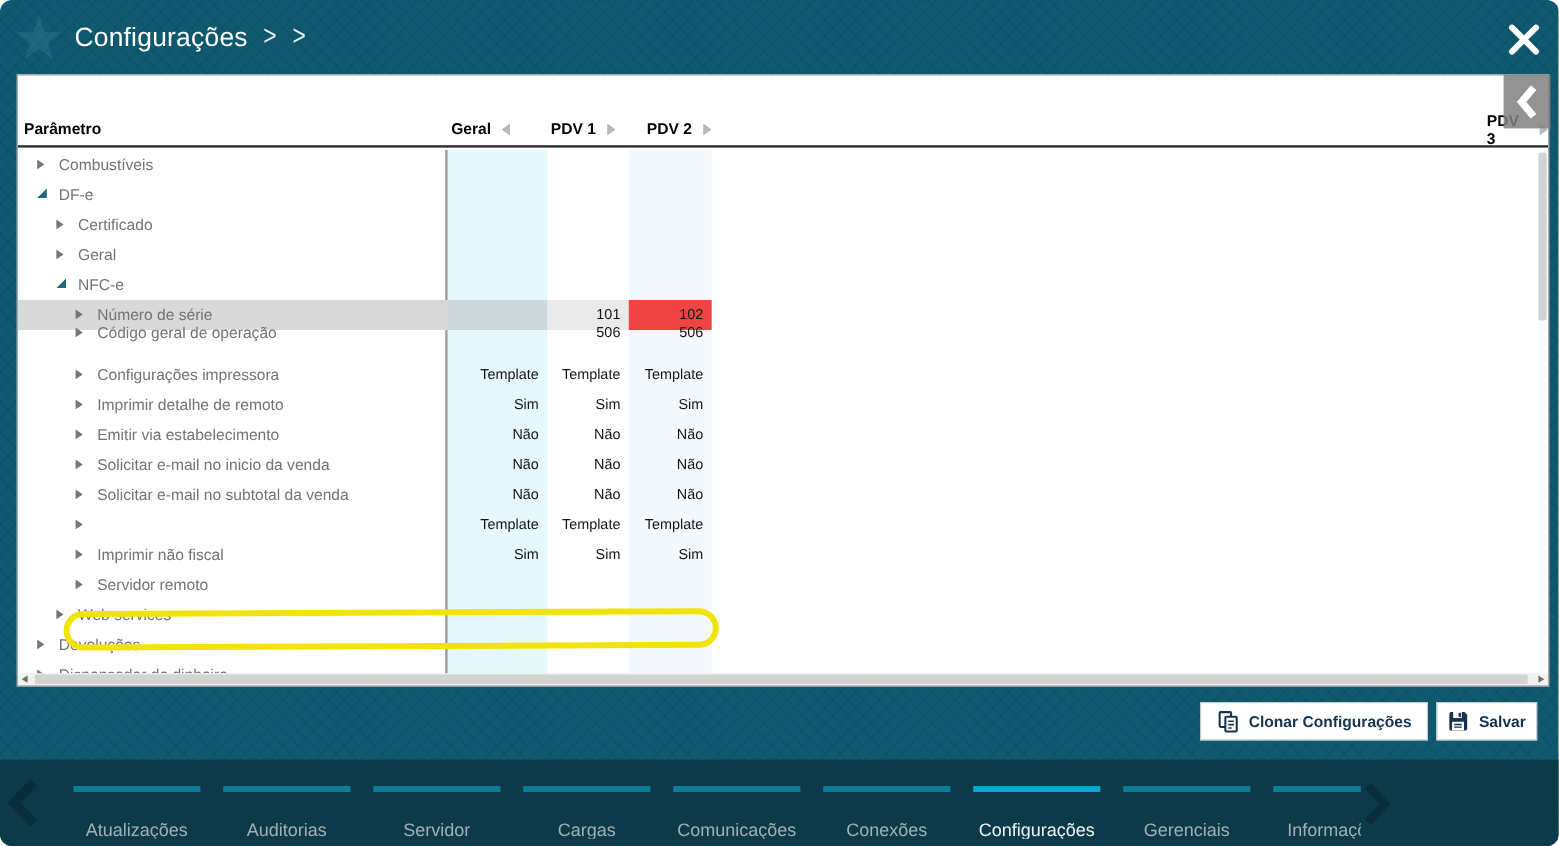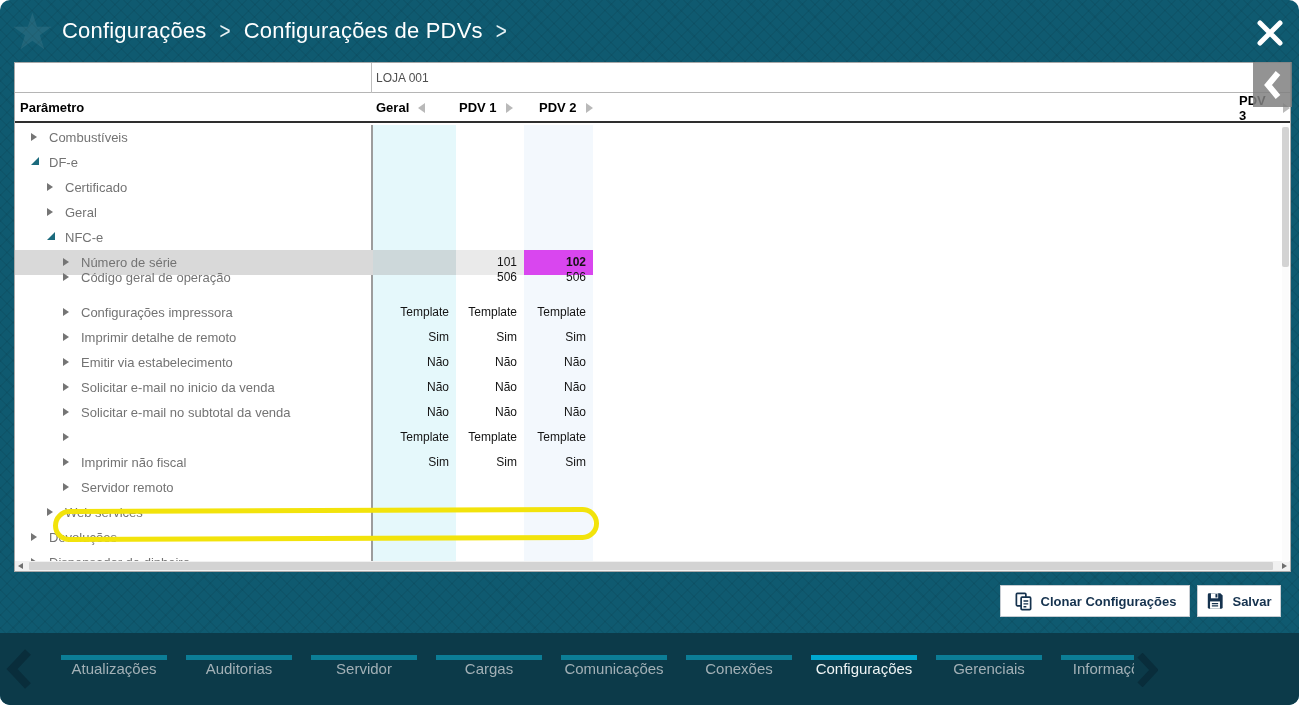--- a/index.html
+++ b/index.html
@@ -48,21 +48,21 @@
   .body-vline{position:absolute; left:356px; top:0; width:2px; height:100%; background:#9c9c9c;}
   .row{position:absolute; left:0; width:100%; height:25px;}
   .sel-bg{position:absolute; left:0; top:0; width:578px; height:25px; background:var(--selected-gray);}
   .tri{position:absolute; top:8px;}
   .tri-closed{width:0; height:0; border-left:6px solid #757575; border-top:4.5px solid transparent; border-bottom:4.5px solid transparent;}
   .tri-open{width:0; height:0; border-bottom:8px solid #1b6a7d; border-left:8px solid transparent; top:7px;}
   .node-label{position:absolute; top:0; line-height:25px; font-size:13px; color:#737373; white-space:nowrap;}
   .cell{position:absolute; top:0; height:25px; line-height:25px; font-size:12px; color:#141414;
     text-align:right; padding-right:7px;}
   .cell-0{left:358px; width:83px;} .cell-1{left:441px; width:68px;} .cell-2{left:509px; width:69px;}
-  .row.selected .cell-0{background:#cdd8da;} .row.selected .cell-1{background:#eaeaea;} .row.selected .cell-2{background:#d946ef;font-weight:bold;}
+  .row.selected .cell-0{background:#cdd8da;} .row.selected .cell-1{background:#eaeaea;} .row.selected .cell-2{background:#ef4444;}
   .hl-ring{position:absolute; left:38px; top:383px; width:546px; height:33px;
     border:5px solid var(--highlight-yellow); border-radius:17px; transform:rotate(-0.25deg); z-index:5; pointer-events:none;}
   
   .hscroll{position:absolute; left:0; bottom:0; width:100%; height:10px; background:#f1f1f1;}
   .hthumb{position:absolute; left:14px; top:1px; width:1244px; height:8px; background:#d3d3d3; border-radius:1px;}
   .hs-arrow{position:absolute; top:2px; width:0; height:0;}
   .hs-left{left:3px; border-right:5px solid #6f6f6f; border-top:3.5px solid transparent; border-bottom:3.5px solid transparent;}
   .hs-right{right:3px; border-left:5px solid #6f6f6f; border-top:3.5px solid transparent; border-bottom:3.5px solid transparent;}
   .vscroll{position:absolute; right:1px; top:62px; width:7px; height:437px; background:#fbfbfb;}
   .vthumb{position:absolute; left:0; top:2px; width:7px; height:140px; background:#d3d3d3; border-radius:2px;}
@@ -77,50 +77,45 @@
   .btn-save{left:1197px; width:84px;}
   
   .navbar{position:absolute; left:0; top:633px; width:100%; height:72px; background:var(--navbar-bg);}
   .nav-chevron{position:absolute; top:16px; width:26px; height:40px;}
   .nav-chevron svg{width:100%; height:100%;}
   .chev-left{left:6px;} .chev-right{left:1136px; top:20px; width:22px; height:34px;}
   .tabs-clip{position:absolute; left:61px; top:22px; width:1073px; height:44px; overflow:hidden;}
   .tabs{display:flex; gap:19px;}
   .tab{width:106px; flex:0 0 106px; display:flex; flex-direction:column; align-items:center; cursor:pointer;}
   .tab-bar{width:100%; height:5px; background:var(--tab-bar);}
-  .tab-label{margin-top:0; font-size:15px; color:var(--tab-text); white-space:nowrap;}
+  .tab-label{margin-top:24px; font-size:15px; color:var(--tab-text); white-space:nowrap;}
   .tab.active .tab-bar{background:var(--tab-bar-active);}
   .tab.active .tab-label{color:var(--tab-text-active);}
 </style>
 </head>
 <body>
 
 <div class="stage">
   <div class="window">
 
     <div class="topbar">
       <div class="star">★</div>
       <div class="breadcrumb">
         <span>Configurações</span>
         <span class="crumb-sep">&gt;</span>
-        <span>Configurações de PDVs</span>
         <span class="crumb-sep">&gt;</span>
       </div>
       <div class="close-btn">
         <svg viewBox="0 0 30 30">
           <path d="M5 5 L25 25 M25 5 L5 25" stroke="#ffffff" stroke-width="5" stroke-linecap="round" fill="none"></path>
         </svg>
       </div>
     </div>
 
     <div class="panel">
-      <div class="store-row">
-        <div class="store-vline"></div>
-        <div class="store-label">LOJA 001</div>
-      </div>
 
       <div class="colhdr-row">
         <div class="param-hdr">Parâmetro</div>
         <div id="colheads">
             <div class="colhead" style="left: 361px;">
               <b>Geral</b>
               <span class="arr arr-left"></span>
             </div>
             <div class="colhead" style="left: 444px;">
               <b>PDV 1</b>

